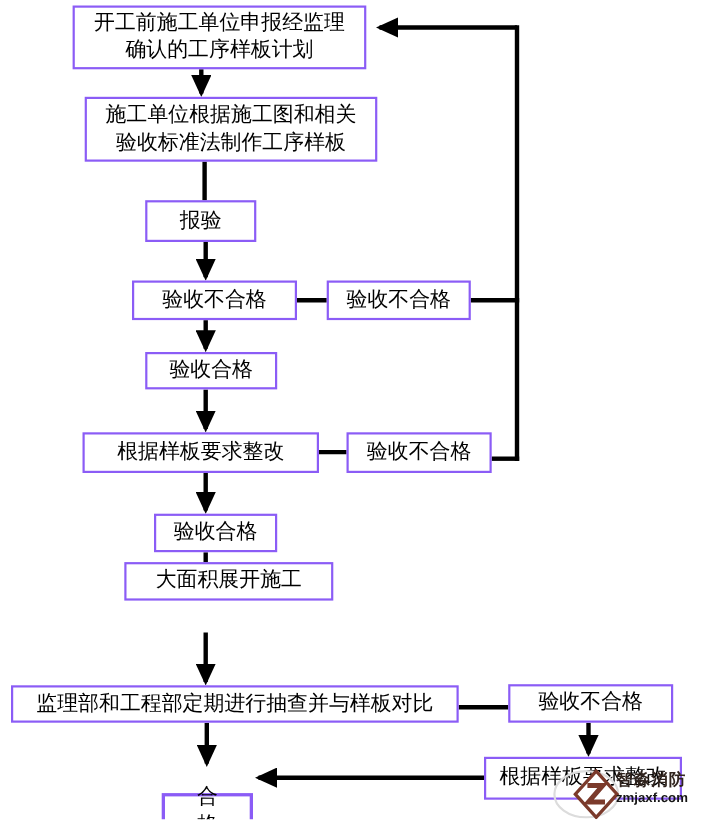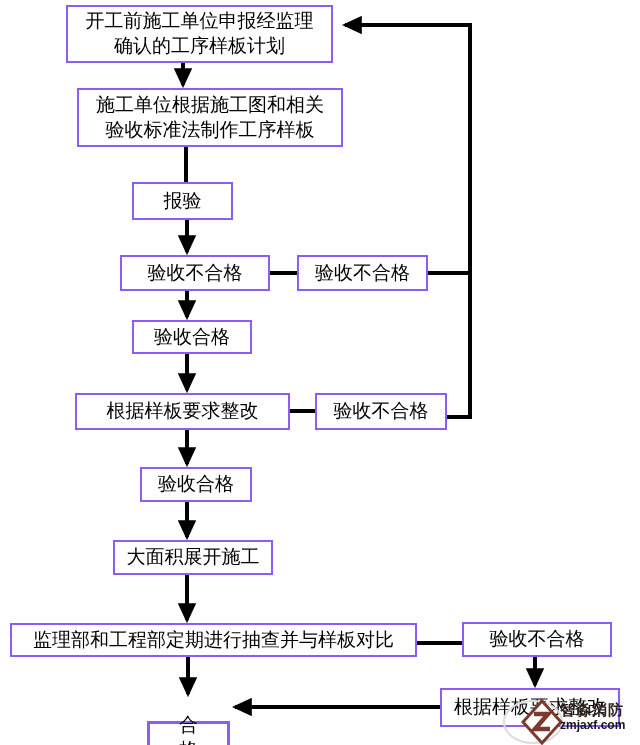--- a/index.html
+++ b/index.html
@@ -70,21 +70,21 @@
   <div class="node" style="left:297px;top:255px;width:131px;height:36px">验收不合格</div>
 
   <div class="node" style="left:132px;top:320px;width:120px;height:34px">验收合格</div>
 
   <div class="node" style="left:75px;top:393px;width:215px;height:37px">根据样板要求整改</div>
 
   <div class="node" style="left:315px;top:393px;width:132px;height:37px">验收不合格</div>
 
   <div class="node" style="left:140px;top:467px;width:112px;height:35px">验收合格</div>
 
-  <div class="node" style="left:113px;top:540px;width:160px;height:35px">大面积展开施工</div>
+  <div class="node" style="left:113px;top:511px;width:190px;height:35px">大面积展开施工</div>
 
   <div class="node" style="left:10px;top:623px;width:407px;height:34px">监理部和工程部定期进行抽查并与样板对比</div>
 
   <div class="node" style="left:462px;top:622px;width:150px;height:35px">验收不合格</div>
 
   <div class="node thick" style="left:147px;top:697px;width:83px;height:33px">合　　格</div>
 
   <div class="node" style="left:440px;top:688px;width:180px;height:39px">根据样板要求整改</div>
 
   <div class="watermark">

